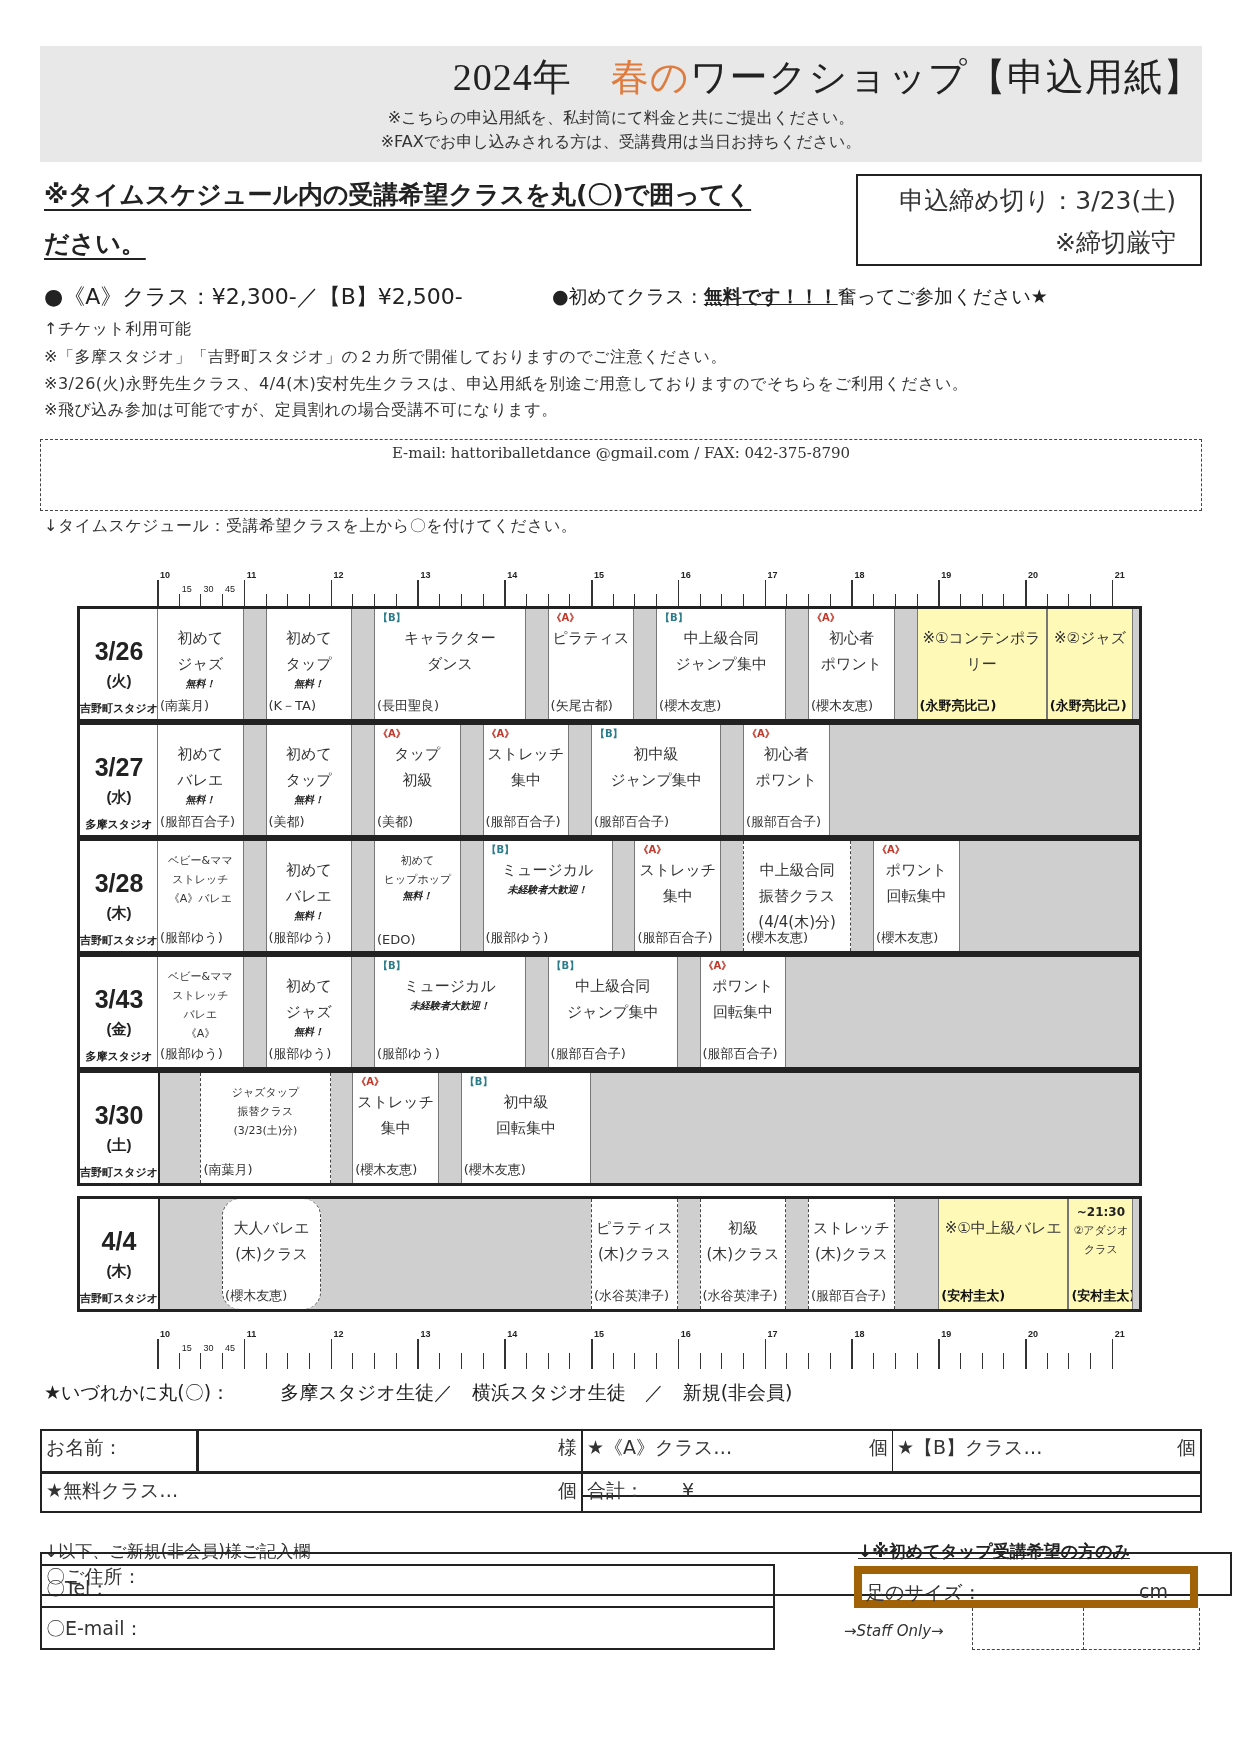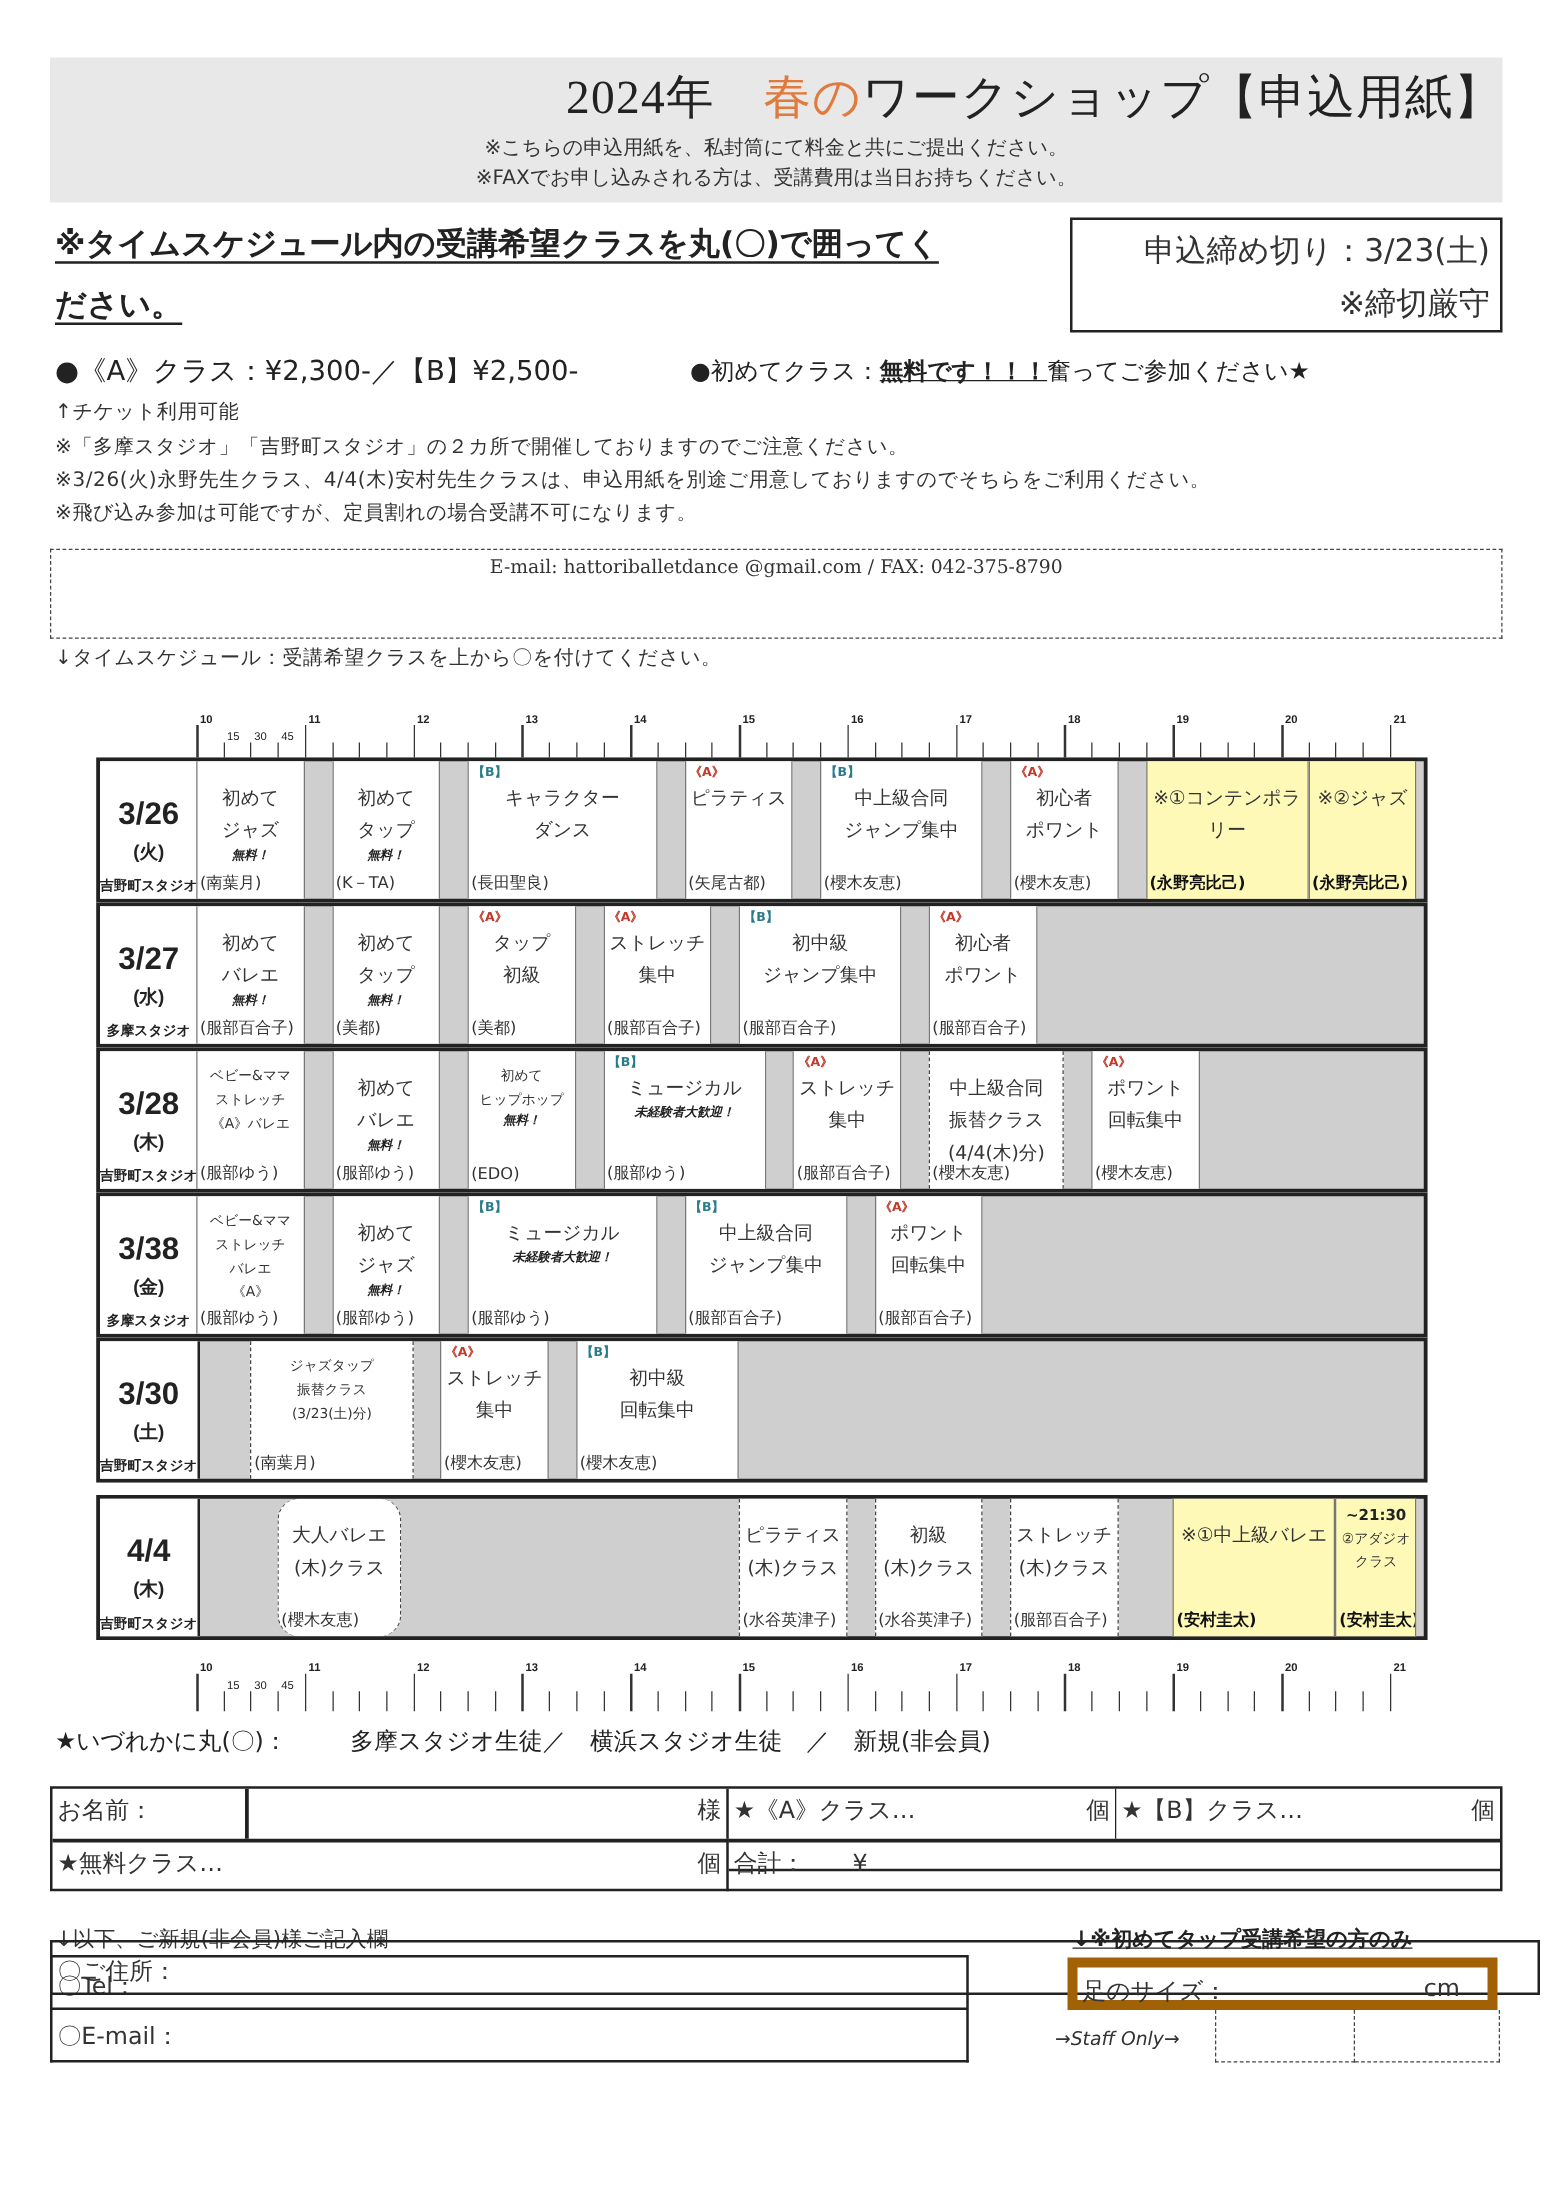--- a/index.html
+++ b/index.html
@@ -7,21 +7,21 @@
   .abs { position: absolute; }
 
   
   .hdr { left: 40px; top: 46px; width: 1162px; height: 116px; background: #e8e8e8; }
   .hdr-title { position: absolute; left: 0; right: 0; top: 6px; text-align: right; font-size: 38px; font-family: Liberation Serif, serif; letter-spacing: 1px; color: #222; }
   .hdr-title .accent { color: #e07b3e; }
   .hdr-note { position: absolute; left: 0; right: 0; text-align: center; font-size: 16px; color: #333; }
 
   .instr { left: 44px; top: 170px; width: 800px; font-size: 25px; font-weight: bold; line-height: 49px; }
   .instr span { text-decoration: underline; text-underline-offset: 6px; }
-  .deadline { left: 856px; top: 174px; width: 346px; height: 92px; border: 2px solid #222; font-size: 25px; text-align: right; padding: 4px 8px 0 0; line-height: 42px; color: #333; }
+  .deadline { left: 856px; top: 174px; width: 346px; height: 92px; border: 2px solid #222; font-size: 25px; text-align: right; padding: 4px 24px 0 0; line-height: 42px; color: #333; }
 
   .price { left: 44px; top: 282px; font-size: 22px; color: #222; white-space: nowrap; }
   .free { left: 552px; top: 284px; font-size: 19px; white-space: nowrap; }
   .free b { text-decoration: underline; }
   .note { left: 44px; font-size: 16px; color: #333; white-space: nowrap; letter-spacing: 0.5px; }
 
   .contact { left: 40px; top: 439px; width: 1162px; height: 72px; border: 1.5px dashed #444; text-align: center; font-size: 15px; line-height: 22px; font-family: "DejaVu Serif", serif; color: #333; padding-top: 2px; }
 
   
   .ruler { position: absolute; height: 42px; }
@@ -295,21 +295,21 @@
       </div>
       <div class="cls" style="left: 793.1px; width: 86.8px;">
         <span class="tag a">《A》</span>
         <div class="name">ポワント
 回転集中</div>
         <div class="teacher">(櫻木友恵)</div>
       </div>
     </div>
     <div class="row" style="top: 954px; height: 116px;">
       <div class="date-cell">
-        <div class="d">3/38</div>
+        <div class="d">3/43</div>
         <div class="w">(金)</div>
         <div class="s">多摩スタジオ</div>
       </div>
       <div class="cls" style="left: 77px; width: 86.8px;">
         <div class="name small">ベビー&amp;ママ
 ストレッチ
 バレエ
 《A》</div>
         <div class="teacher">(服部ゆう)</div>
       </div>

